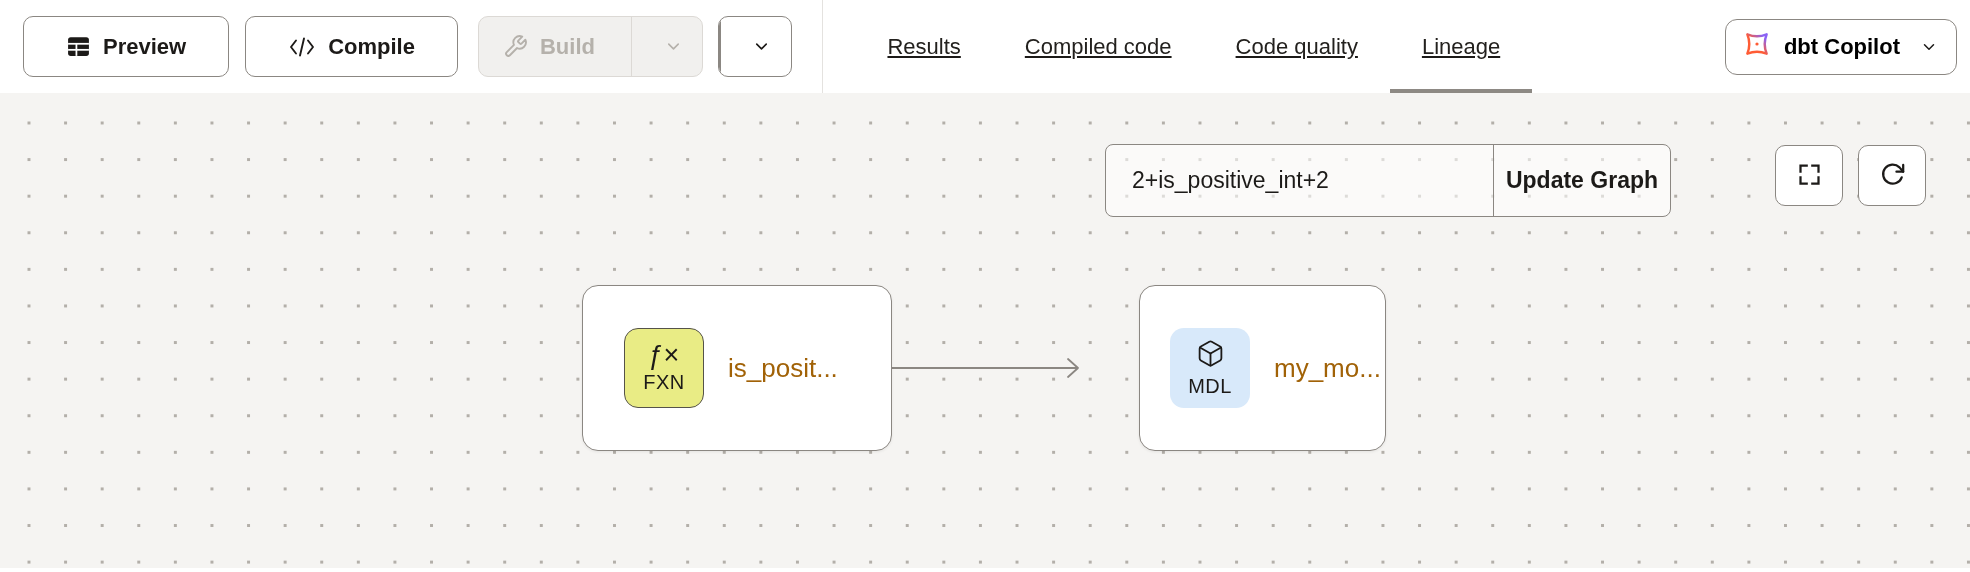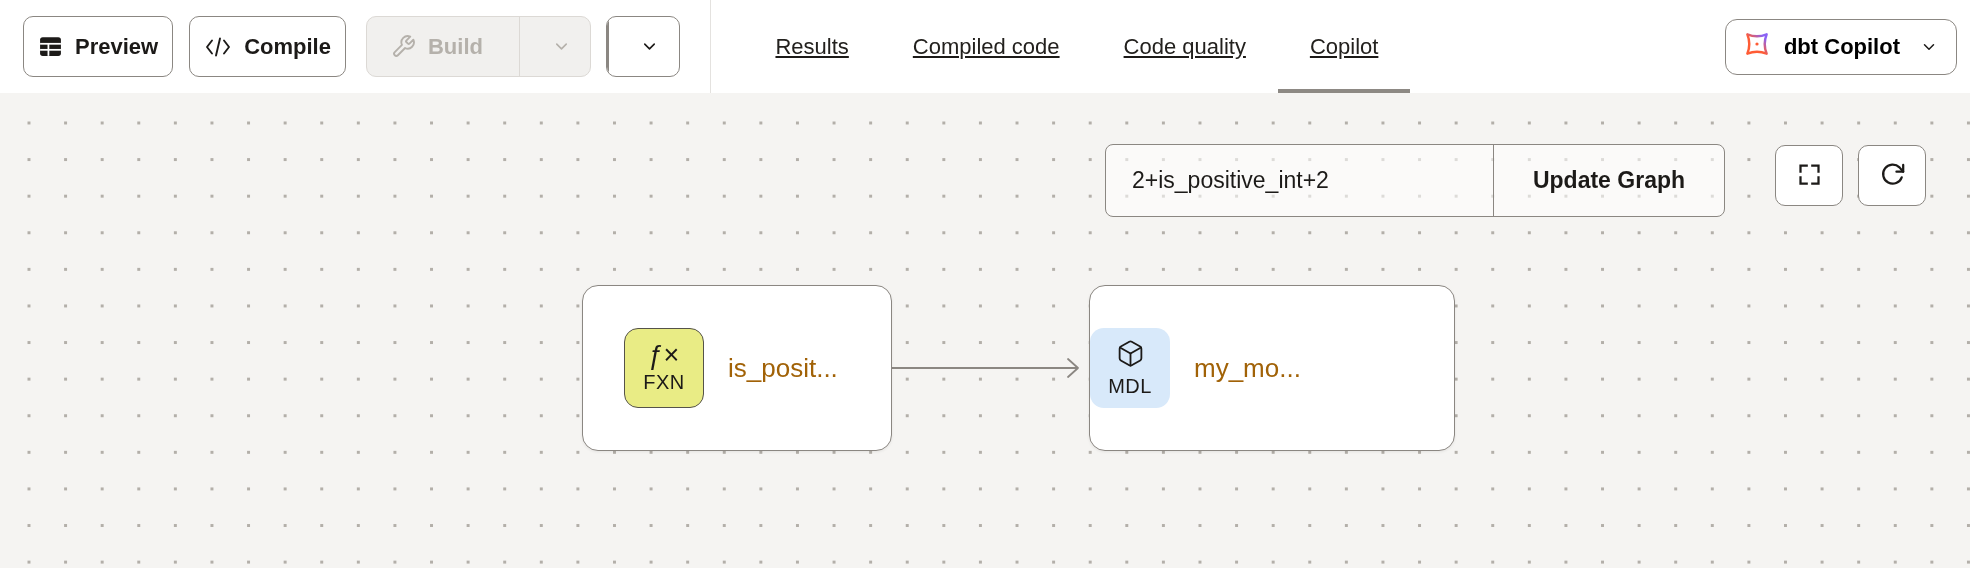--- a/index.html
+++ b/index.html
@@ -2,21 +2,21 @@
 <html><head>
 <meta charset="utf-8">
 <style>
   * { margin:0; padding:0; box-sizing:border-box; }
   html,body { width:1970px; height:572px; overflow:hidden; background:#fff;
     font-family:"Liberation Sans", sans-serif; color:#1c1a18; }
 
   
   .toolbar { position:relative; height:93px; background:#fff; display:flex; align-items:center; padding-left:23px; }
   .btn { height:61px; border:1.5px solid #8b8782; border-radius:10px; background:#fff;
-         display:flex; align-items:center; gap:12px; padding:0 14px;
+         display:flex; align-items:center; gap:12px; padding:0 42px;
          font-size:22px; font-weight:600; color:#1c1a18; cursor:pointer; }
   .btn svg { display:block; }
   .split { padding:0; overflow:hidden; }
   .split .main { display:flex; align-items:center; gap:12px; padding:0 24px; height:100%; }
   .split .sep  { width:1.5px; align-self:stretch; background:#8b8782; }
   .split .chev { width:58px; height:100%; display:flex; align-items:center; justify-content:center; }
   .btn.disabled { border-color:#dcd9d5; background:#f1f0ee; color:#b5b1ab; cursor:default; }
   .btn.disabled .sep { background:#dcd9d5; }
   .mr16{margin-right:16px}.mr20{margin-right:20px}.mr15{margin-right:15px}
 
@@ -31,39 +31,39 @@
              border-radius:12px; background:#fff; display:flex; align-items:center; gap:12px;
              padding:0 18px 0 16px; font-size:22px; font-weight:700; cursor:pointer;justify-content:flex-end; }
   .copilot .chev-sm { margin-left:8px; display:flex; }
 
   
   .canvas { position:absolute; left:0; right:0; top:93px; bottom:0; background-color:#f5f4f2;
             background-image:radial-gradient(circle, #b3afa9 1.4px, rgba(0,0,0,0) 1.5px);
             background-size:36.6px 36.6px; background-position:10.7px 11.7px; }
   .bottom-strip { position:absolute; left:0; right:0; bottom:0; height:4px; background:#fff; }
 
-  .filter-bar { position:absolute; left:1105px; top:51px; width:620px; height:73px;
+  .filter-bar { position:absolute; left:1105px; top:51px; width:566px; height:73px;
                 border:1.5px solid #8b8782; border-radius:8px; background:rgba(255,255,255,0.55);
                 display:flex; overflow:hidden; }
   .filter-bar input { width:387px; border:none; background:transparent; outline:none;
                       font-family:"Liberation Sans", sans-serif; font-size:23px; color:#1c1a18; padding:0 26px; }
   .filter-bar .update { flex:1; border-left:1.5px solid #8b8782; display:flex; align-items:center;
                         justify-content:center; font-size:23px; font-weight:700; cursor:pointer; }
 
   .icon-btn { position:absolute; width:68px; height:61px; border:1.5px solid #8b8782; border-radius:10px;
               background:#fff; display:flex; align-items:center; justify-content:center; cursor:pointer; }
   .icon-btn.fullscreen { left:1775px; top:52px; }
   .icon-btn.refresh    { left:1858px; top:52px; }
 
   
   .node { position:absolute; top:192px; height:166px; background:#fff; border:1.5px solid #8b8782;
           border-radius:16px; display:flex; align-items:center; gap:24px;
           box-shadow:0 1px 3px rgba(0,0,0,0.07); cursor:pointer; }
   .node.fxn-node { left:582px;  width:310px; padding-left:41px; }
-  .node.mdl-node { left:1089px; width:366px; }
+  .node.mdl-node { left:1139px; width:247px; padding-left:30px; }
   .badge { width:80px; height:80px; border-radius:14px; display:flex; flex-direction:column;
            align-items:center; justify-content:center; flex:none; }
   .badge.fxn { background:#e9ec85; border:1.5px solid #55534a; }
   .badge.mdl { background:#d8e9fa; }
   .badge .sym  { font-size:27px; line-height:1; }
   .badge .cube { margin-bottom:1px; }
   .badge .code { font-size:20px; margin-top:2px; letter-spacing:0.5px; color:#1c1a18;text-align:right; }
   .node-label { font-size:26px; color:#a16207; white-space:nowrap; }
 
   .edge { position:absolute; left:890px; top:261px; }
@@ -132,21 +132,21 @@
     <div class="tab">
       <span>Results</span>
     </div>
     <div class="tab">
       <span>Compiled code</span>
     </div>
     <div class="tab">
       <span>Code quality</span>
     </div>
     <div class="tab active">
-      <span>Copilot</span>
+      <span>Lineage</span>
     </div>
   </nav>
 
   <button class="copilot">
     <span>
       <svg width="30" height="30" viewBox="0 0 28 28" fill="none">
         <defs>
           <linearGradient id="cpg" x1="3" y1="25" x2="25" y2="3" gradientUnits="userSpaceOnUse">
             <stop offset="0" stop-color="#ff5c35"></stop>
               <stop offset="0.45" stop-color="#ff5c35"></stop>

